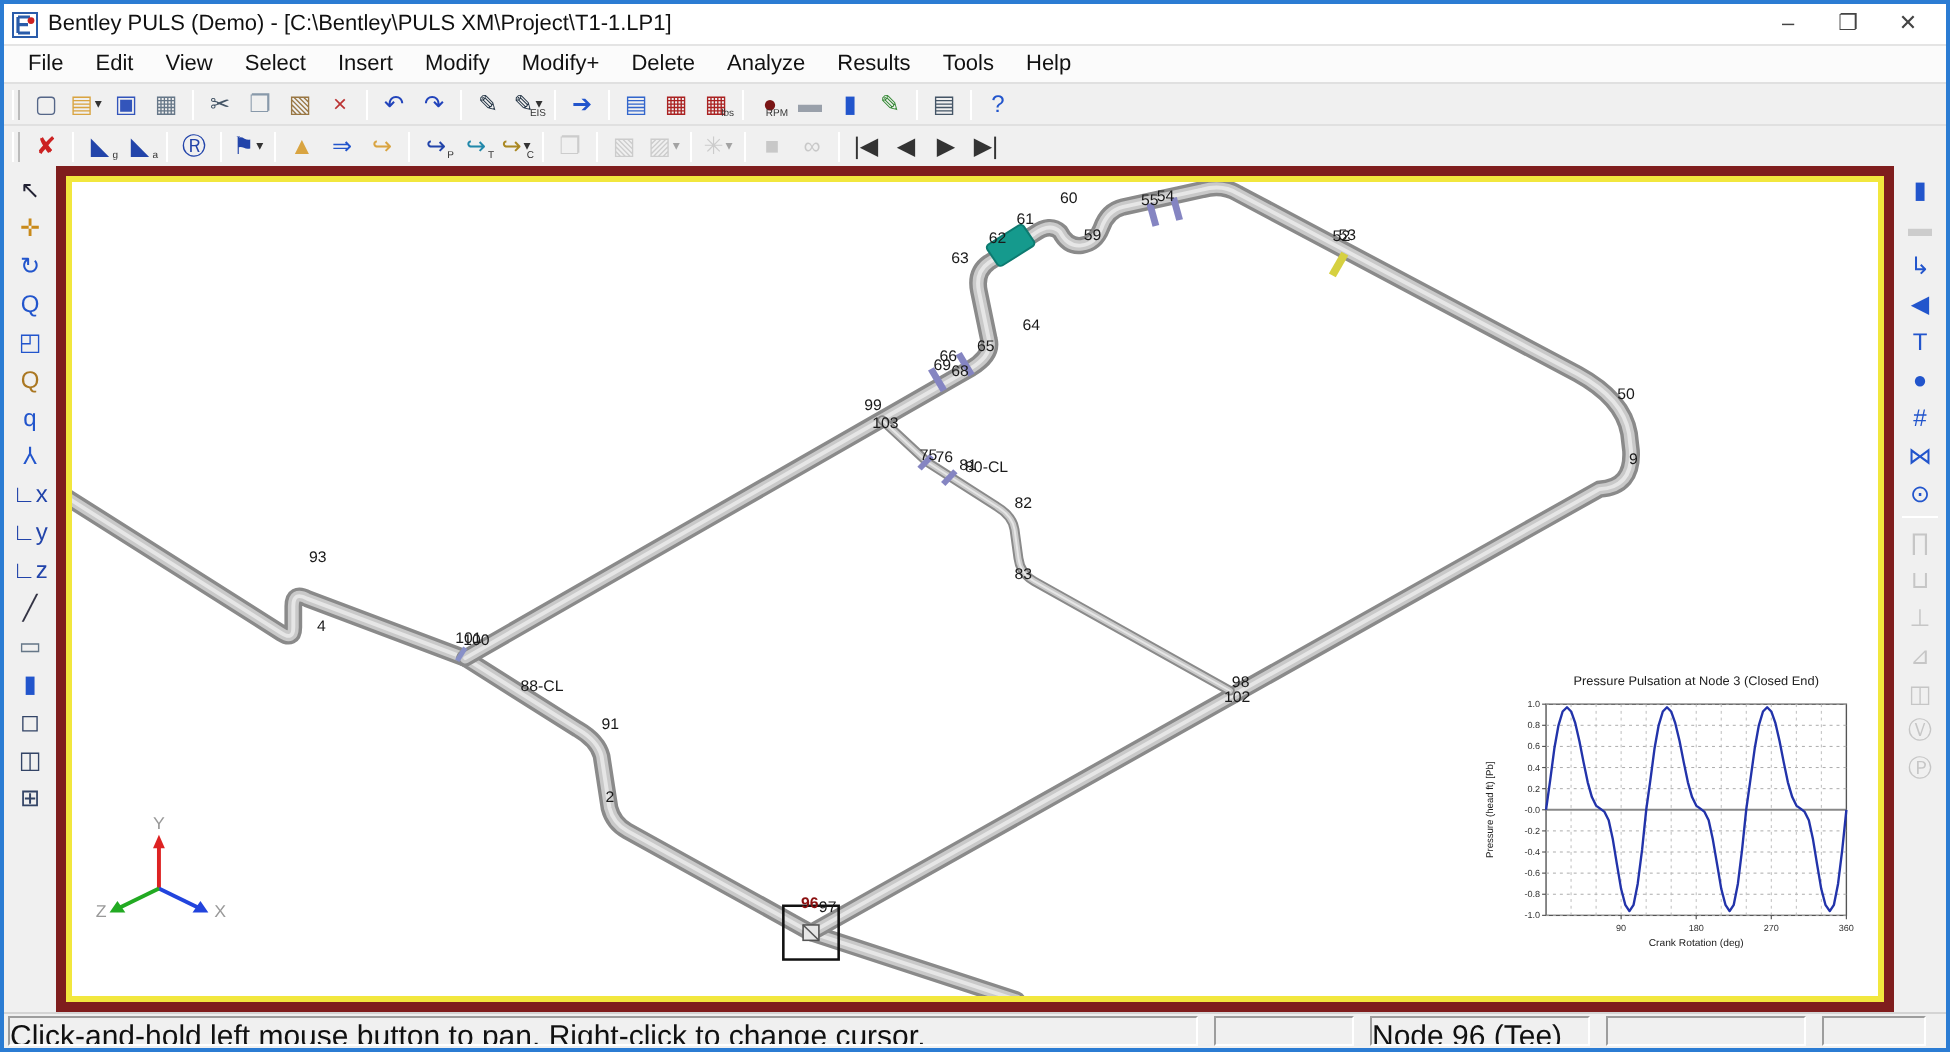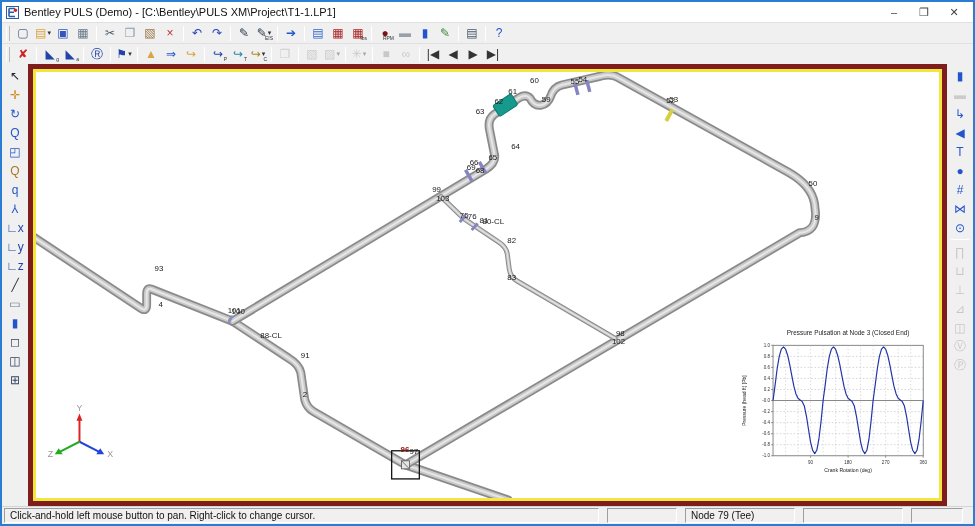--- a/index.html
+++ b/index.html
@@ -22,41 +22,55 @@
   .tb-sep { width:1px; height:15px; background:#c5c5c5; border-right:1px solid #fff; margin:0 3px; }
   .mainrow { flex:1 1 auto; display:flex; min-height:0; }
   .side-toolbar { width:26px; background:#f0f0f0; display:flex; flex-direction:column; align-items:center; padding-top:2px; flex:0 0 auto; }
   .side-btn { width:20px; height:19px; display:flex; align-items:center; justify-content:center; font-size:12px; }
   .side-btn.disabled { opacity:0.4; filter:grayscale(1); }
   .side-sep { width:18px; height:1px; background:#c9c9c9; border-bottom:1px solid #fff; margin:2px 0; }
   .canvas-wrap { flex:1 1 auto; border:5px solid #7f1d1d; position:relative; }
   .canvas { position:absolute; inset:0; border:3px solid #f2e73e; background:#ffffff; }
   .canvas svg { width:100%; height:100%; display:block; }
   .statusbar { height:18px; background:#f0f0f0; border-top:1px solid #d4d4d4; display:flex; align-items:stretch; padding:1px 2px; flex:0 0 auto; }
-  .status-panel { border:1px solid; border-color:#9d9d9d #ffffff #ffffff #9d9d9d; font-size:10px; color:#111; padding:1px 5px; margin-right:8px; white-space:nowrap; overflow:hidden; }
+  .status-panel { border:1px solid; border-color:#9d9d9d #ffffff #ffffff #9d9d9d; font-size:15px; color:#111; padding:1px 0; margin-right:8px; white-space:nowrap; overflow:hidden; }
 </style>
 </head>
 <body>
 
 <div class="window">
 
   <div class="titlebar">
     <svg class="app-icon" viewBox="0 0 13 13">
       <rect x="0.5" y="0.5" width="12" height="12" fill="#ffffff" stroke="#2a5caa"></rect>
       <path d="M3 2.5 L3 10.5 M3 2.5 L9 2.5 M3 6.3 L8 6.3 M3 10.5 L9 10.5" stroke="#2a5caa" stroke-width="1.6" fill="none"></path>
       <circle cx="9.5" cy="4.3" r="1.7" fill="#cc2222"></circle>
     </svg>
     <span class="title-text">Bentley PULS (Demo) - [C:\Bentley\PULS XM\Project\T1-1.LP1]</span>
     <div class="win-controls">
         <div class="win-btn">–</div>
         <div class="win-btn">❐</div>
         <div class="win-btn">✕</div>
       </div>
   </div>
 
+  <div class="menubar">
+      <div class="menu-item">File</div>
+      <div class="menu-item">Edit</div>
+      <div class="menu-item">View</div>
+      <div class="menu-item">Select</div>
+      <div class="menu-item">Insert</div>
+      <div class="menu-item">Modify</div>
+      <div class="menu-item">Modify+</div>
+      <div class="menu-item">Delete</div>
+      <div class="menu-item">Analyze</div>
+      <div class="menu-item">Results</div>
+      <div class="menu-item">Tools</div>
+      <div class="menu-item">Help</div>
+    </div>
 
   <div class="toolbar">
       <div class="tb-grip"></div>
       <div class="tb-btn">
         <span class="glyph" style="color: rgb(85, 102, 136);">▢</span>
       </div>
       <div class="tb-btn">
         <span class="glyph" style="color: rgb(217, 164, 65);">▤</span>
         <span class="dd">▾</span>
       </div>
@@ -403,18 +417,18 @@
         <div class="side-btn disabled" style="color: rgb(136, 136, 153);">⊿</div>
         <div class="side-btn disabled" style="color: rgb(136, 136, 153);">◫</div>
         <div class="side-btn disabled" style="color: rgb(136, 136, 153);">Ⓥ</div>
         <div class="side-btn disabled" style="color: rgb(136, 136, 153);">Ⓟ</div>
       </div>
   </div>
 
   <div class="statusbar">
       <div class="status-panel" style="flex: 1 1 auto;">Click-and-hold left mouse button to pan.  Right-click to change cursor.</div>
       <div class="status-panel" style="width: 70px;"></div>
-      <div class="status-panel" style="width: 110px;">Node 79 (Tee)</div>
+      <div class="status-panel" style="width: 110px;">Node 96 (Tee)</div>
       <div class="status-panel" style="width: 100px;"></div>
       <div class="status-panel" style="width: 52px;"></div>
     </div>
 
 </div>
 
 </body></html>

